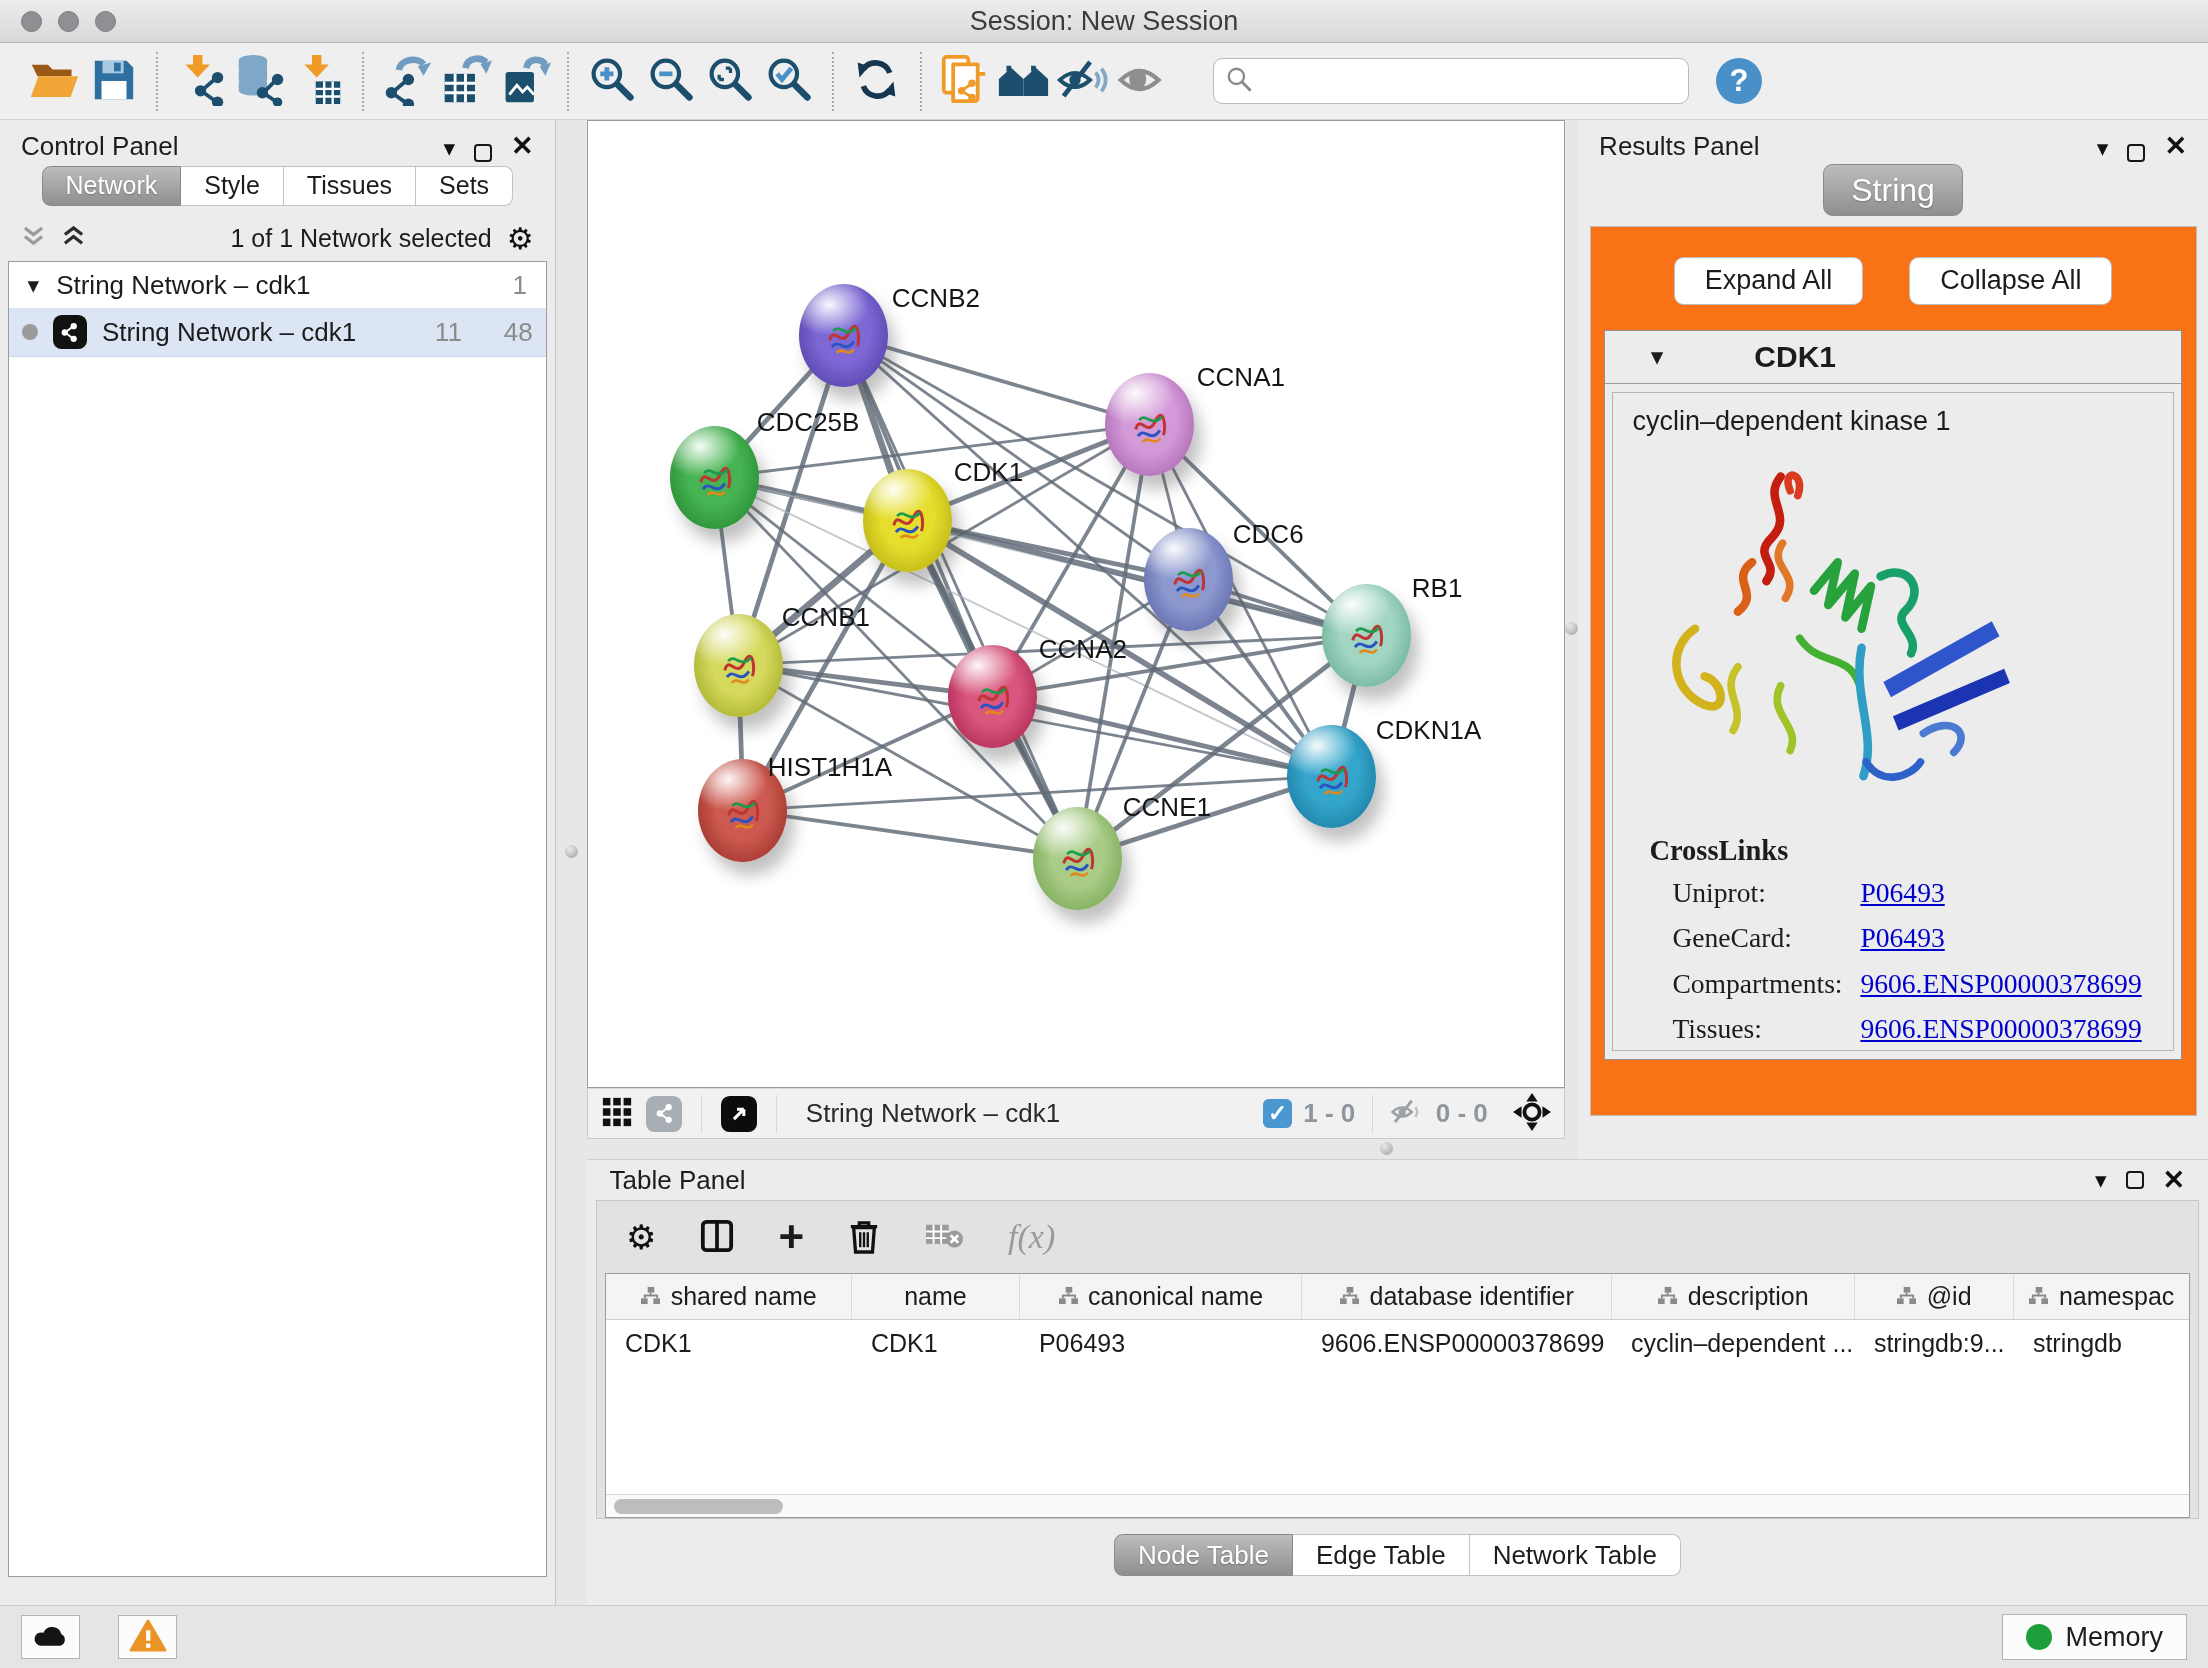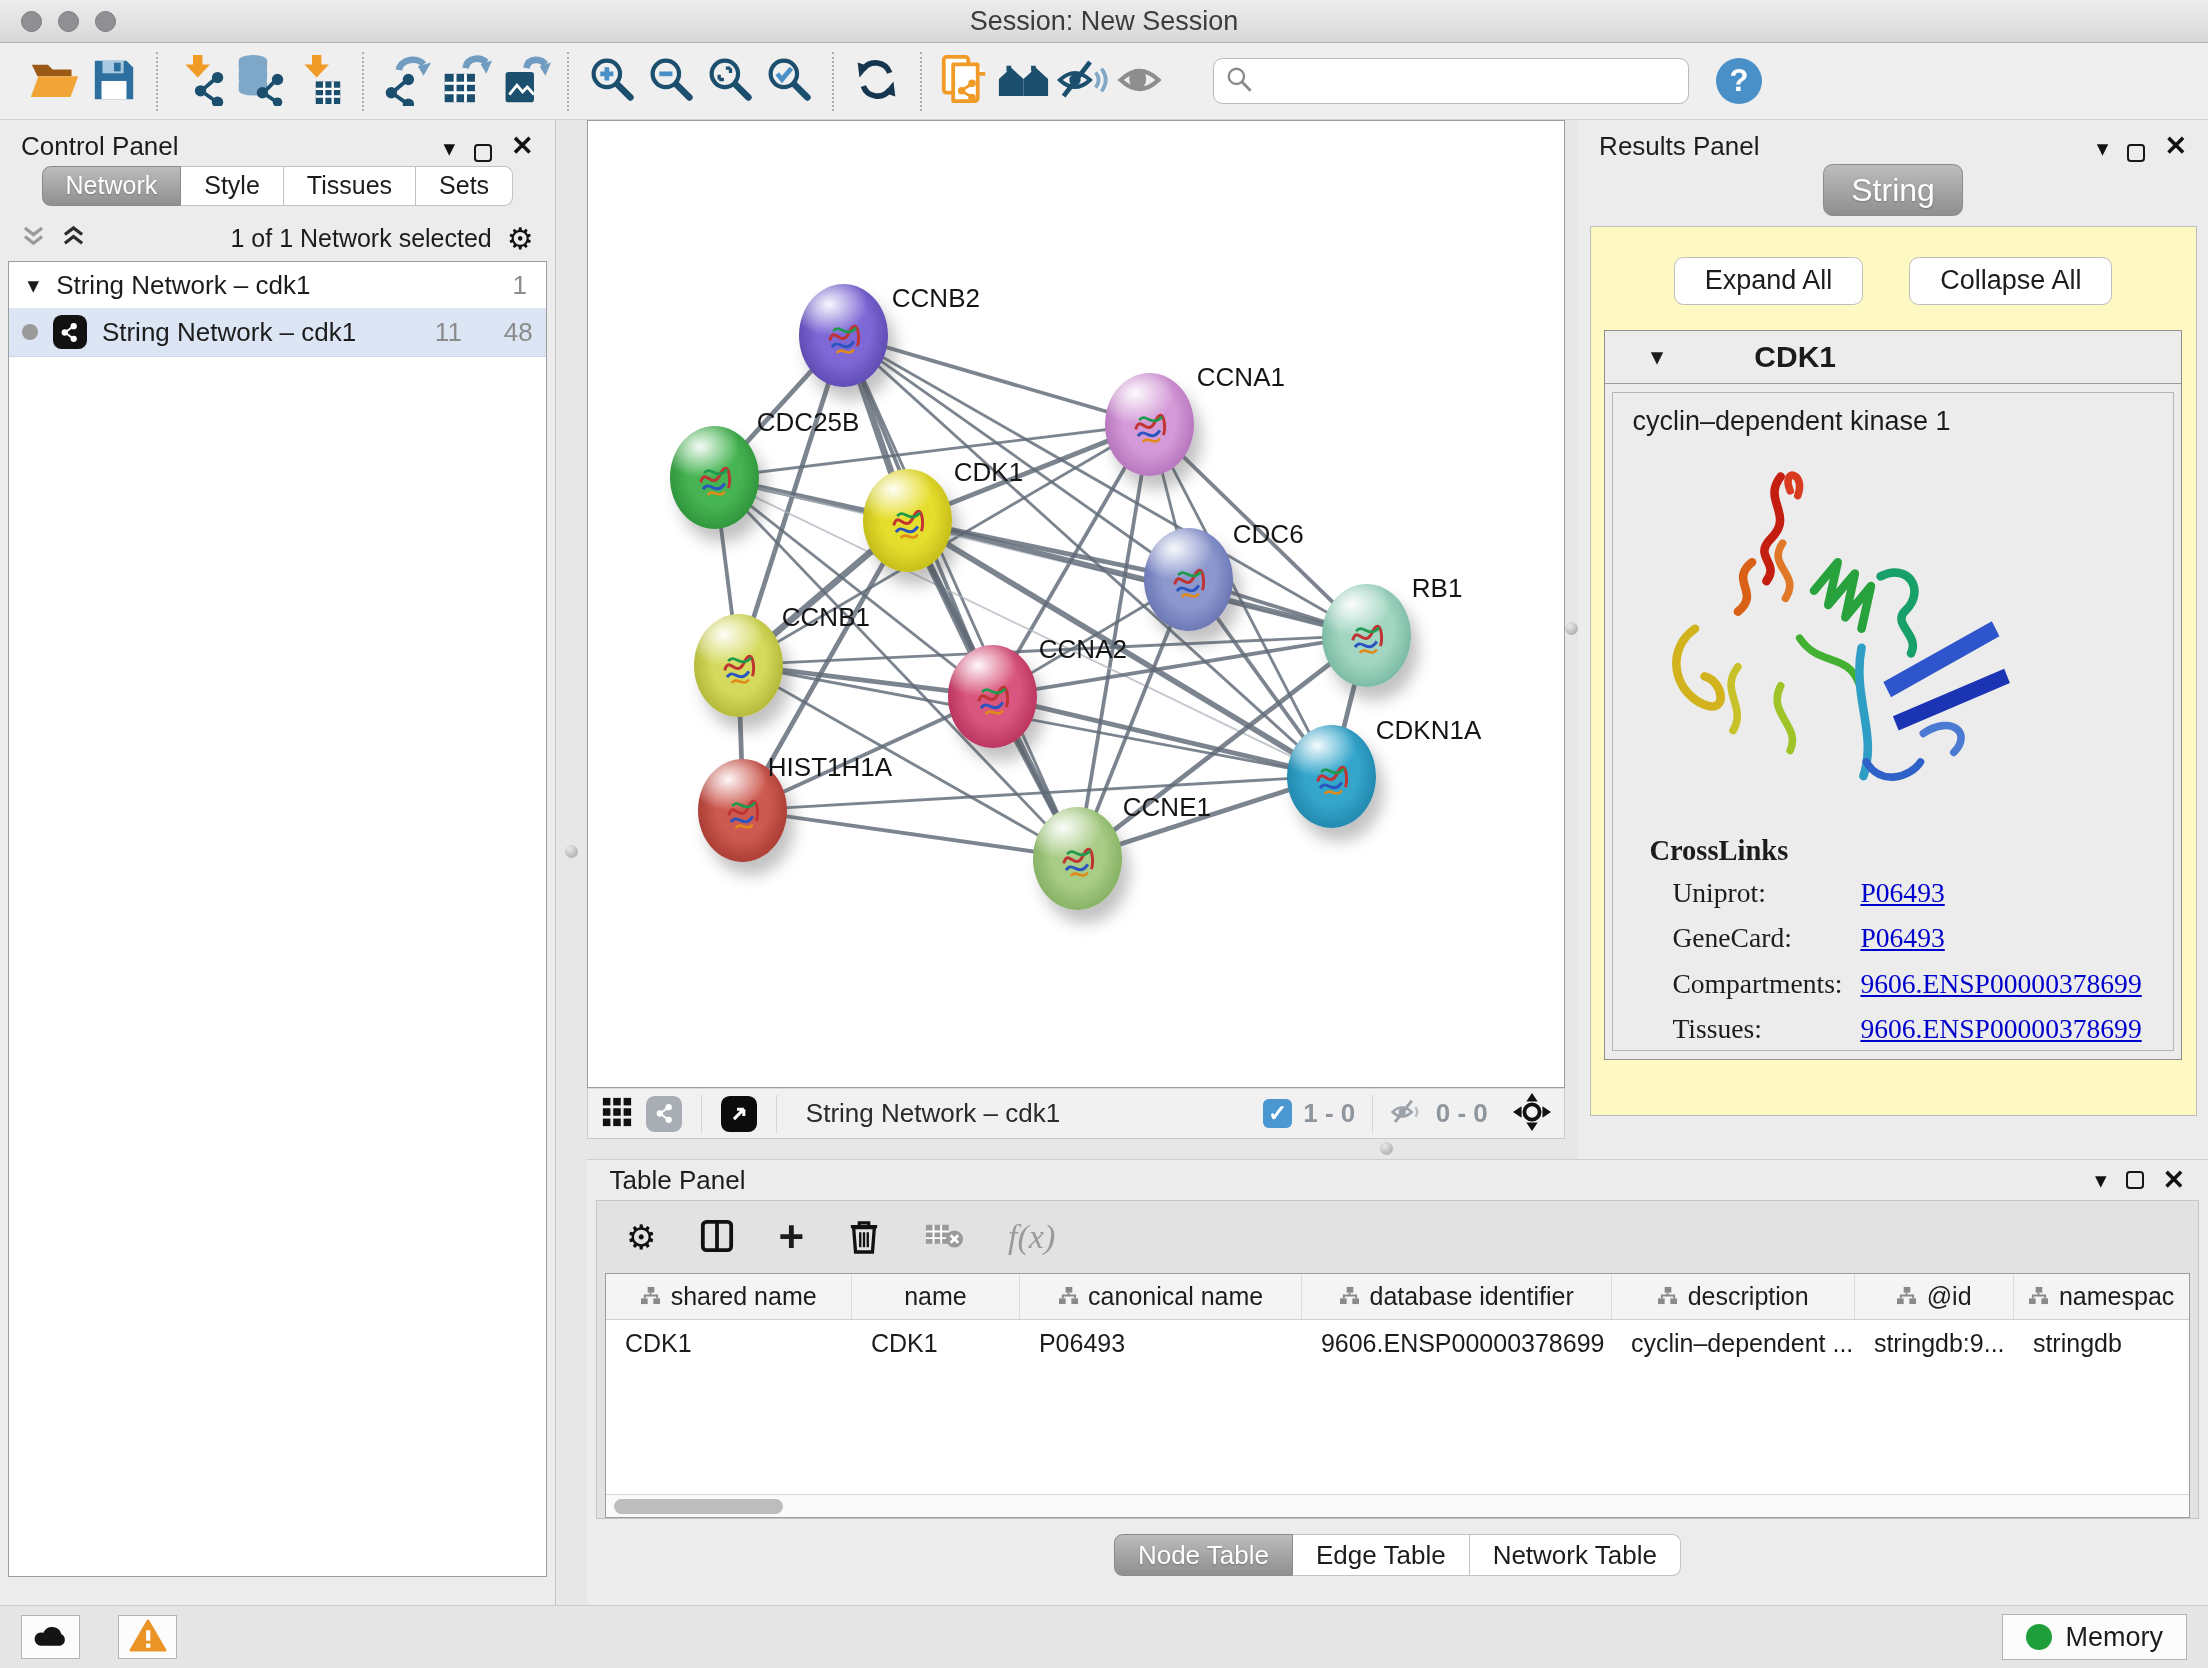--- a/index.html
+++ b/index.html
@@ -79,21 +79,21 @@
               display:flex; align-items:center; justify-content:center; }
   .nb-graybtn { width:36px; height:36px; background:#a8aeb4; border-radius:8.6px; display:flex; align-items:center; justify-content:center; }
   .nb-blackbtn { width:36px; height:36px; background:#0c0c0c; border-radius:8.6px; display:flex; align-items:center; justify-content:center; }
   .hstrip { height:19px; position:relative; flex:0 0 auto; }
 
   
   .results-panel { flex:1; background:#ececec; display:flex; flex-direction:column; overflow:hidden; }
   .rp-tabwrap { display:flex; justify-content:center; position:relative; z-index:2; margin:1.9px 0 -13.3px; }
   .rp-tab { background:linear-gradient(#bcbcbc,#8f8f8f); color:#fff; border:1px solid #8a8a8a; border-radius:9.5px;
             padding:6.7px 27px; font-size:32px; text-shadow:0 1px 1.9px rgba(0,0,0,.25); }
-  .rp-box { margin:23px 11.4px 0; border:1.9px solid #bdbdbd; background:#fef9c3; height:890px; padding:15px 13.3px 13.3px; }
+  .rp-box { margin:23px 11.4px 0; border:1.9px solid #bdbdbd; background:#f97316; height:890px; padding:15px 13.3px 13.3px; }
   .rp-btns { display:flex; justify-content:center; gap:46px; margin:15px 0 25px; }
   .btn { background:#fff; border:1px solid #bdbdbd; border-radius:9.5px; height:48px; padding:0 30px; font-size:27px;
          display:flex; align-items:center; }
   .rp-section { border:1.9px solid #8f8f8f; background:#ececec; height:730px; display:flex; flex-direction:column; }
   .sec-head { height:53px; border-bottom:1.9px solid #9c9c9c; display:flex; align-items:center; padding-left:46px; gap:91px; flex:0 0 auto; }
   .sec-gene { font-size:30px; font-weight:bold; }
   .sec-body { flex:1; border:1px solid #b5b5b5; margin:7.6px; background:#ececec; padding-top:7.6px; overflow:hidden; }
   .sec-desc { font-size:27px; padding:5.7px 19px 11.4px; }
   .protein-wrap { height:373px; }
   .xl-head { font-family:"Liberation Serif", serif; font-weight:bold; font-size:28.5px; padding:13.3px 0 3.8px 36px; }

